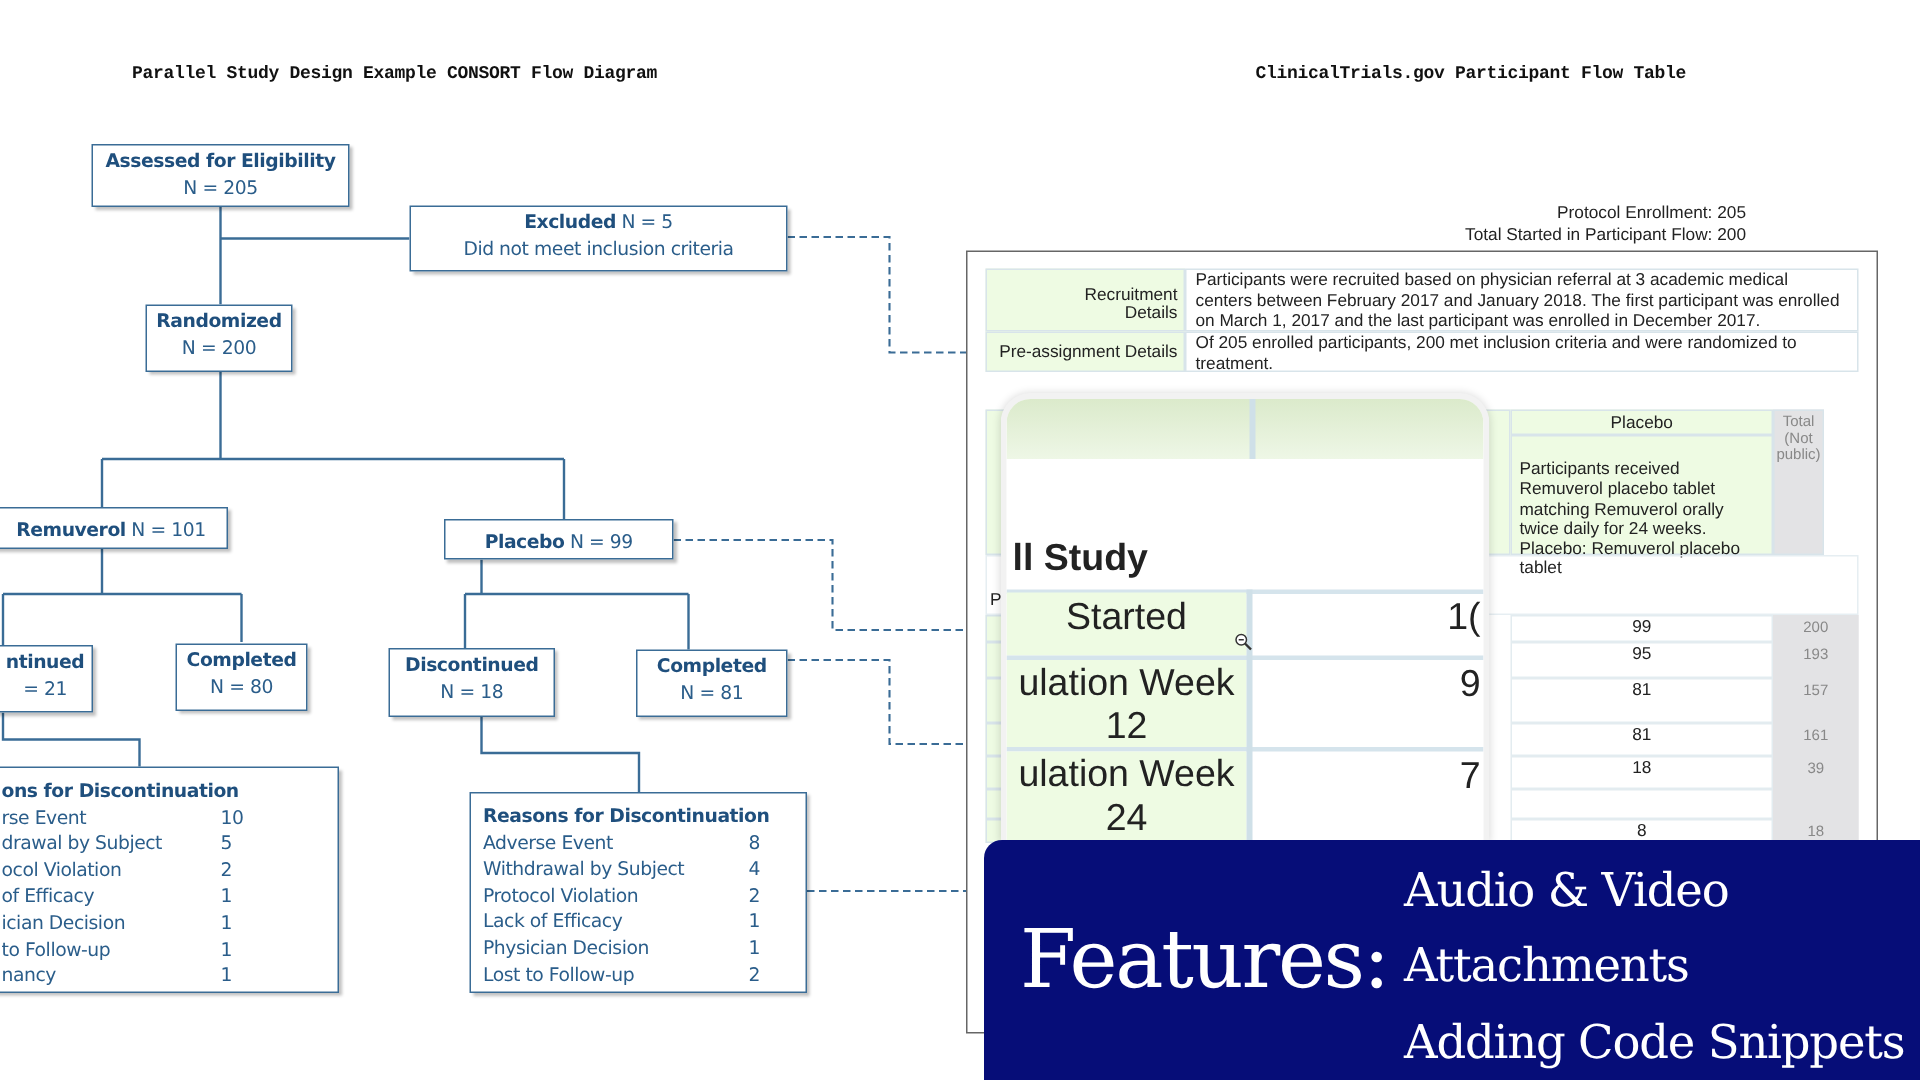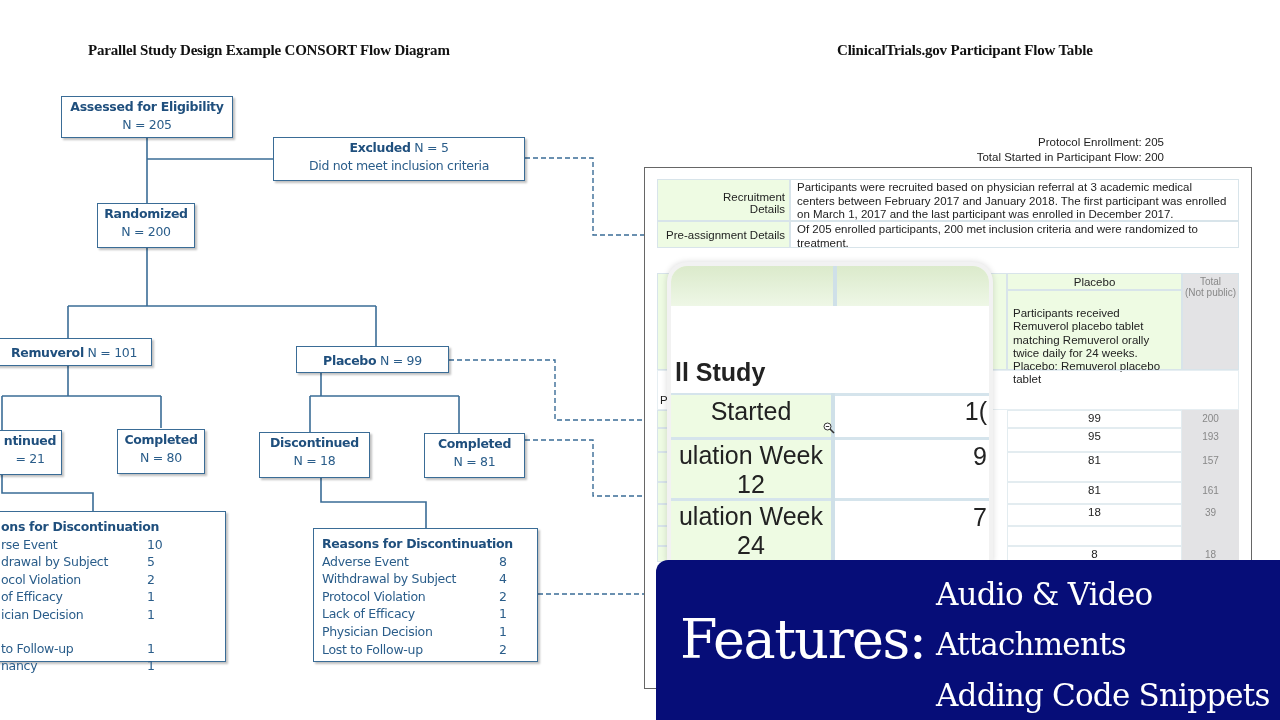--- a/index.html
+++ b/index.html
@@ -1,21 +1,21 @@
 <!DOCTYPE html>
 <html><head>
   <meta charset="utf-8">
   <style>
     * { box-sizing: border-box; margin: 0; padding: 0; }
     html, body { width: 1280px; height: 720px; overflow: hidden; background: #ffffff; }
     body { position: relative; font-family: "DejaVu Sans", sans-serif; }
 
     .title {
-      position: absolute; top: 42px; font-size: 15px; font-weight: bold; color: #111;
-      font-family: Liberation Serif, serif; letter-spacing: -0.2px;
+      position: absolute; top: 42px; font-size: 12px; font-weight: bold; color: #111;
+      font-family: Liberation Mono, monospace; letter-spacing: -0.2px;
     }
 
     .box {
       position: absolute; background: #fff; border: 1.5px solid #3a6c96;
       box-shadow: 2px 2px 2px rgba(0,0,0,0.25);
       color: #2a5d8a; font-size: 12.5px; text-align: center; line-height: 18px;
       font-family: "DejaVu Sans", sans-serif; padding-top: 1px;
       letter-spacing: -0.3px;
     }
     .box b { color: #1f4f7d; }
@@ -167,21 +167,21 @@
         <span class="val" style="left: 146px;">2</span>
       </div>
       <div class="row" style="position: relative; align-items: flex-end;">
         <span class="lbl">of Efficacy</span>
         <span class="val" style="left: 146px;">1</span>
       </div>
       <div class="row" style="position: relative;">
         <span class="lbl">ician Decision</span>
         <span class="val" style="left: 146px;">1</span>
       </div>
-      <div class="row" style="position: relative; margin-top: 16px;">
+      <div class="row" style="position: relative;">
         <span class="lbl">to Follow-up</span>
         <span class="val" style="left: 146px;">1</span>
       </div>
       <div class="row" style="position: relative;">
         <span class="lbl">nancy</span>
         <span class="val" style="left: 146px;">1</span>
       </div>
     </div>
 </div>
 
@@ -223,21 +223,21 @@
 <div class="tbl" style="left:0;top:0;">
 
   <div class="cell green rd-label" style="left:657px;top:179px;width:133px;height:42px;padding-left:32px;">Recruitment Details</div>
   <div class="cell rd-text" style="left:790px;top:179px;width:449px;height:42px;">Participants were recruited based on physician referral at 3 academic medical centers between February 2017 and January 2018. The first participant was enrolled on March 1, 2017 and the last participant was enrolled in December 2017.</div>
   <div class="cell green rd-label" style="left:657px;top:221px;width:133px;height:27px;padding-top:7px;">Pre-assignment Details</div>
   <div class="cell rd-text" style="left:790px;top:221px;width:449px;height:27px;">Of 205 enrolled participants, 200 met inclusion criteria and were randomized to treatment.</div>
 
   <div class="cell green" style="left:657px;top:273px;width:350px;height:97px;"></div>
   <div class="cell green num" style="left:1007px;top:273px;width:175px;height:17px;line-height:16px;">Placebo</div>
   <div class="cell green" style="left:1007px;top:290px;width:175px;height:80px;padding:16px 5px;line-height:13.3px;">Participants received Remuverol placebo tablet matching Remuverol orally twice daily for 24 weeks. Placebo: Remuverol placebo tablet</div>
-  <div class="cell grey" style="left:1182px;top:273px;width:57px;height:97px;line-height:11px;padding-top:2px;">
+  <div class="cell grey" style="left:1182px;top:273px;width:34px;height:97px;line-height:11px;padding-top:2px;">
     <span>Total</span><br>
     <span>(Not public)</span>
   </div>
 
   <div class="cell" style="left:657px;top:370px;width:582px;height:40px;border-color:#e6eef2;"></div>
   <div style="position:absolute;left:660px;top:394px;">P</div>
 
   <div id="flow-rows">
       <div class="cell num" style="left: 1007px; top: 410px; width: 175px; height: 18px; line-height: 13px; padding-top: 1px; border-color: rgb(227, 236, 240);">99</div>
       <div class="cell grey" style="left: 1182px; top: 410px; width: 57px; height: 18px; line-height: 13px; padding-top: 1px; border-color: rgb(227, 227, 229);">200</div>

